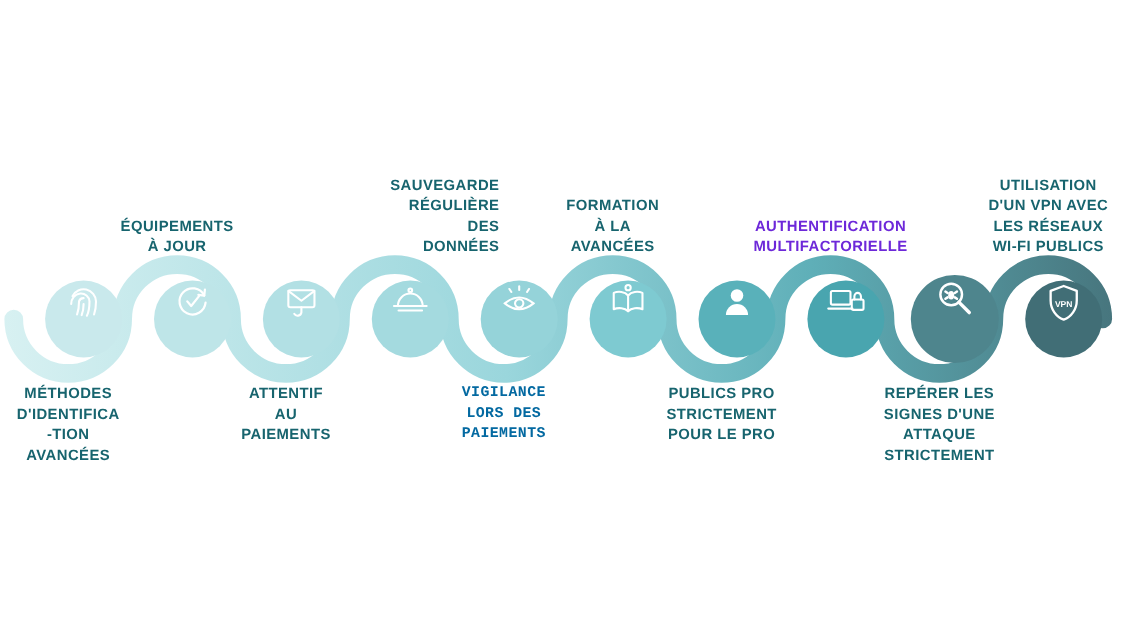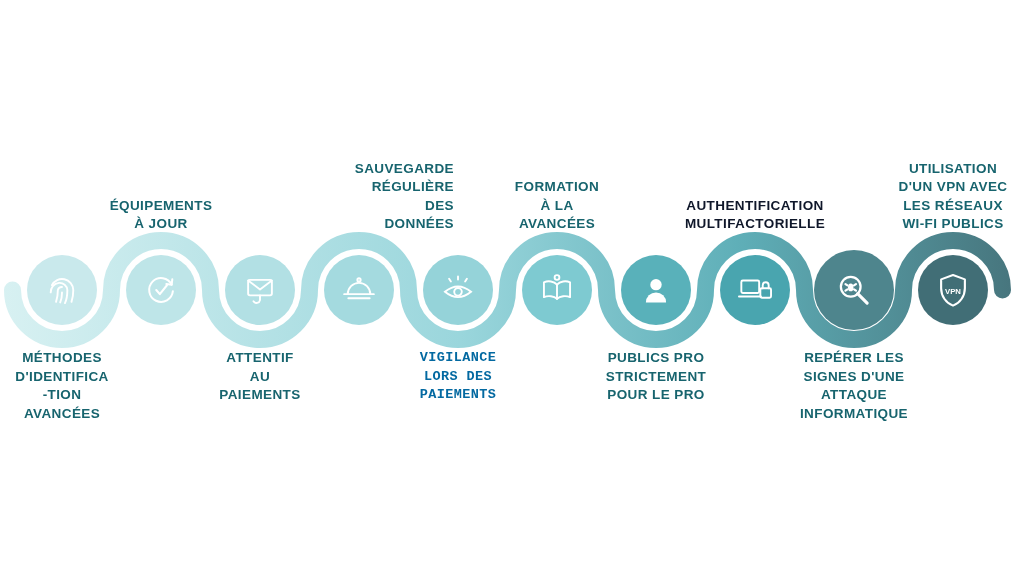--- a/index.html
+++ b/index.html
@@ -8,23 +8,23 @@
     font-family:"Liberation Sans",sans-serif;
   }
   .title{
     position:absolute;top:72px;left:0;width:100%;text-align:center;
     font-size:24px;font-weight:bold;letter-spacing:1.2px;
   }
   .wave{position:absolute;top:0;left:0;}
   .items-layer{position:absolute;top:0;left:0;width:100%;height:100%;}
   .item{position:absolute;top:0;height:100%;width:0;}
   .circle{
-    position:absolute;top:290px;left:0;transform:translate(-50%,-50%);
+    position:absolute;top:290px;left:14px;transform:translate(-50%,-50%);
     width:70px;height:70px;border-radius:50%;
-    display:flex;align-items:center;justify-content:center;
+    display:flex;align-items:flex-start;justify-content:center;
   }
   .item:nth-child(9) .circle{width:80px;height:80px;}
   .label{
     position:absolute;left:0;transform:translateX(-50%);
     width:190px;text-align:center;white-space:pre-line;
     font-size:13.5px;font-weight:bold;line-height:1.38;letter-spacing:0.4px;
   }
   .label.above{bottom:342px;}
   .label.below{top:349px;}
 </style>
@@ -171,39 +171,39 @@
       <div class="circle" style="background-color: rgb(73, 165, 175);">
         <svg viewBox="-16 -16 32 32" width="38" height="38">
           <g fill="none" stroke="#fff" stroke-width="1.6" stroke-linecap="round" stroke-linejoin="round">
             <rect x="-11.5" y="-8" width="15" height="10.5" rx="1.2"></rect>
             <path d="M -13.5 5.5 L 5 5.5"></path>
             <rect x="4.5" y="-1.5" width="9" height="8" rx="1.2"></rect>
             <path d="M 6.5 -1.5 L 6.5 -4 A 2.5 2.5 0 0 1 11.5 -4 L 11.5 -1.5"></path>
           </g>
         </svg>
       </div>
-      <div class="label above" style="color: #0f172a;">AUTHENTIFICATION
+      <div class="label above" style="color: #6d28d9;">AUTHENTIFICATION
 MULTIFACTORIELLE</div>
     </div>
 
     <div class="item" style="left:854px">
       <div class="circle" style="background-color: rgb(78, 133, 141);">
         <svg viewBox="-16 -16 32 32" width="42" height="42">
           <g fill="none" stroke="#fff" stroke-width="1.7" stroke-linecap="round">
             <circle cx="-2.5" cy="-2.5" r="7.5"></circle>
             <path d="M 2.8 2.8 L 10 10" stroke-width="2.4"></path>
             <ellipse cx="-2.5" cy="-2" rx="2.1" ry="3" fill="#fff" stroke="none"></ellipse>
             <path d="M -6.5 -4.5 L -5 -3.5 M -6.5 0.5 L -5 -0.5 M 1.5 -4.5 L 0 -3.5 M 1.5 0.5 L 0 -0.5"></path>
           </g>
         </svg>
       </div>
       <div class="label below" style="color: rgb(23, 100, 110);">REPÉRER LES
 SIGNES D'UNE
 ATTAQUE
-INFORMATIQUE</div>
+STRICTEMENT</div>
     </div>
 
     <div class="item" style="left:953px">
       <div class="circle" style="background-color: rgb(65, 110, 118);">
         <svg viewBox="-16 -16 32 32" width="40" height="40">
           <g fill="none" stroke="#fff" stroke-width="1.7" stroke-linejoin="round">
             <path d="M 0 -12 L 9.5 -8.5 L 9.5 -1.5 C 9.5 5 5.5 10.5 0 12.5 C -5.5 10.5 -9.5 5 -9.5 -1.5 L -9.5 -8.5 Z"></path>
           </g>
           <text x="0" y="3.2" text-anchor="middle" font-size="6.2" font-weight="bold" fill="#fff">VPN</text>
         </svg>

